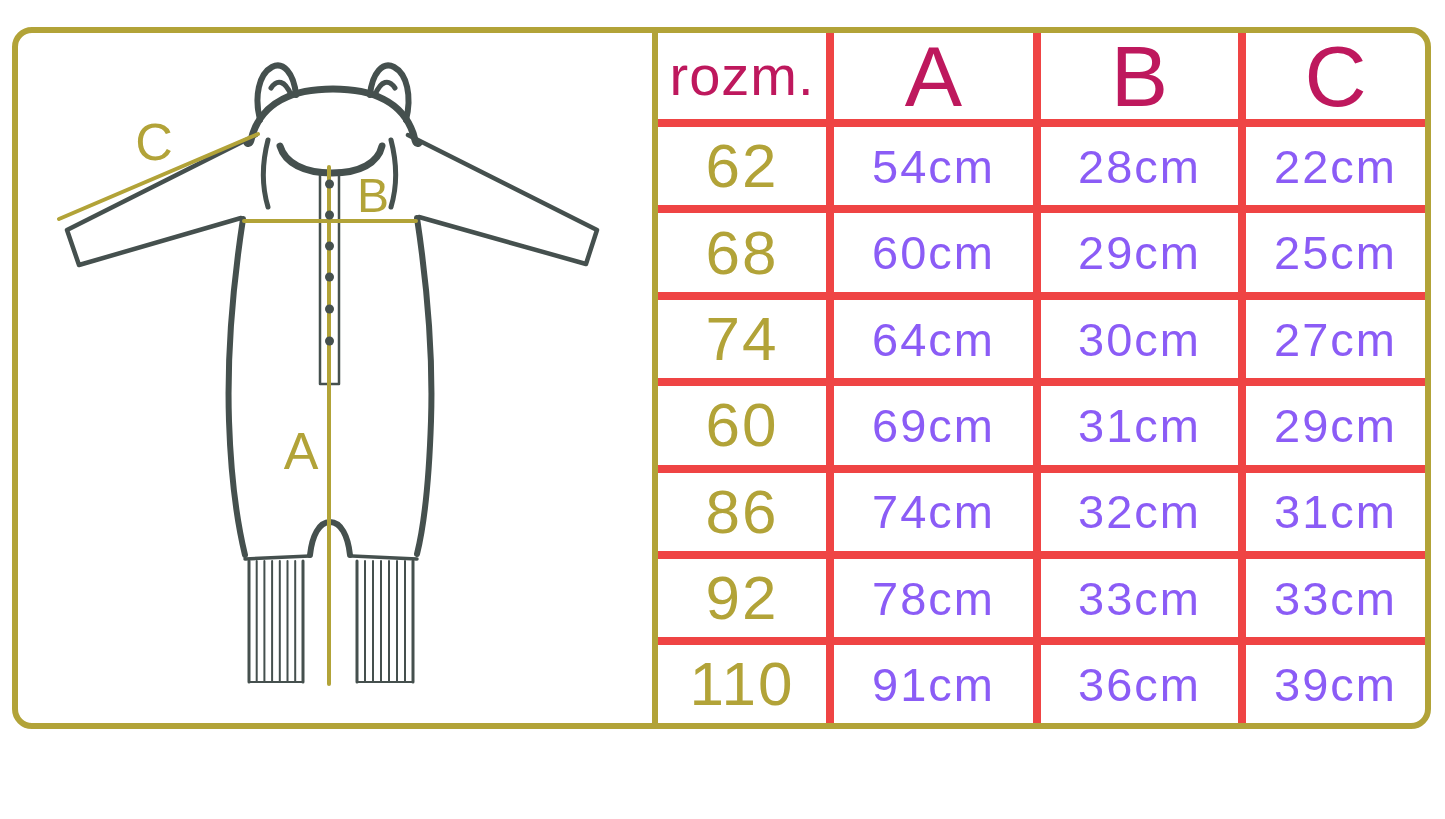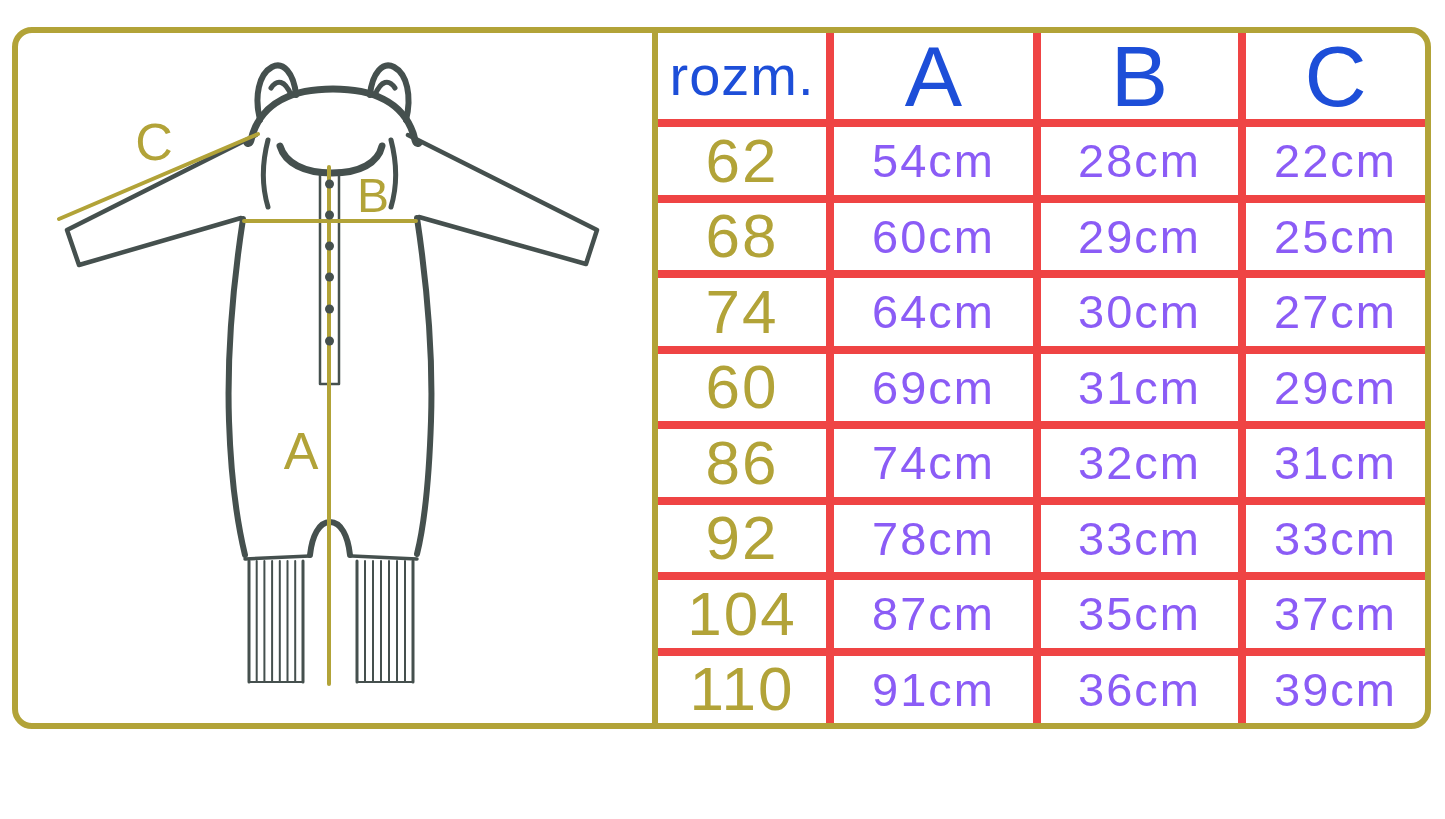--- a/index.html
+++ b/index.html
@@ -50,21 +50,21 @@
     text-align: center;
     vertical-align: middle;
     padding: 0;
     line-height: 1;
   }
   .size-table tr > *:first-child { border-left: none; }
   .size-table tr > *:last-child  { border-right: none; }
   .size-table thead th { border-top: none; }
   .size-table tbody tr:last-child td { border-bottom: none; }
 
-  .size-table thead th { height: 76px; font-weight: normal; color: #1d4ed8; }
+  .size-table thead th { height: 76px; font-weight: normal; color: #be185d; }
   th.h-rozm   { font-size: 56px; letter-spacing: 1px; }
   th.h-letter { font-size: 86px; }
 
   td.cell-size {
     color: #b2a338;
     font-size: 62px;
     letter-spacing: 2px;
   }
   td.cell-val {
     color: #8b5cf6;
@@ -210,26 +210,20 @@
             <td class="cell-val">32cm</td>
             <td class="cell-val">31cm</td>
           </tr>
           <tr>
             <td class="cell-size">92</td>
             <td class="cell-val">78cm</td>
             <td class="cell-val">33cm</td>
             <td class="cell-val">33cm</td>
           </tr>
           <tr>
-            <td class="cell-size">104</td>
-            <td class="cell-val">87cm</td>
-            <td class="cell-val">35cm</td>
-            <td class="cell-val">37cm</td>
-          </tr>
-          <tr>
             <td class="cell-size">110</td>
             <td class="cell-val">91cm</td>
             <td class="cell-val">36cm</td>
             <td class="cell-val">39cm</td>
           </tr>
         </tbody>
     </table>
   </div>
 
 </div>

